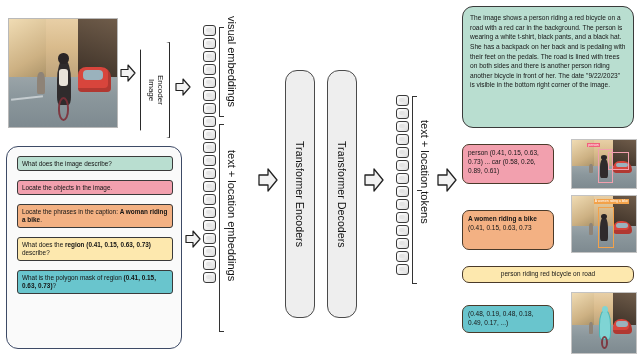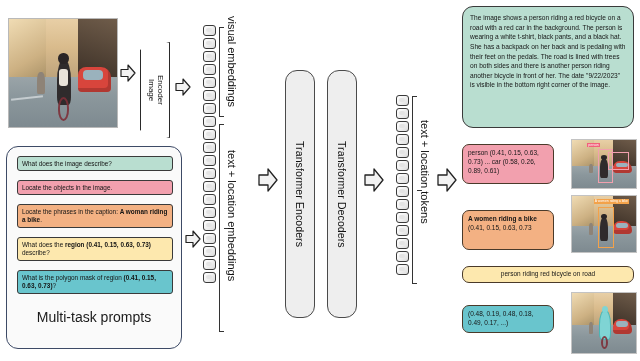--- a/index.html
+++ b/index.html
@@ -288,21 +288,20 @@
     </div>
 
     <div class="pbox" style="left:10px; top:90px; width:156px; height:24px; background:#fde8ae;">
       <span>What does the </span><b>region (0.41, 0.15, 0.63, 0.73)</b><span> describe?</span>
     </div>
 
     <div class="pbox" style="left:10px; top:123px; width:156px; height:24px; background:#69c5cd;">
       <span>What is the polygon mask of region </span><b>(0.41, 0.15, 0.63, 0.73)</b><span>?</span>
     </div>
 
-    <div class="mt-label" style="top:162px;">Multi-task prompts</div>
   </div>
 
   <svg class="abs" style="left:185px; top:230px;" width="16" height="18" viewBox="0 0 16 18">
     <path d="M1 5.5 H8 V1 L15 9 L8 17 V12.5 H1 Z" fill="#f2f2f2" stroke="#222" stroke-width="1.2" stroke-linejoin="round"></path>
   </svg>
 
   <div class="obox caption-long" style="left:462px; top:6px; width:172px; height:122px; background:#b9ded0;">
     <span>The image shows a person riding a red bicycle on a road with a red car in the background. The person is wearing a white t-shirt, black pants, and a black hat. She has a backpack on her back and is pedaling with their feet on the pedals. The road is lined with trees on both sides and there is another person riding another bicycle in front of her. The date "9/22/2023" is visible in the bottom right corner of the image.</span>
   </div>
 

